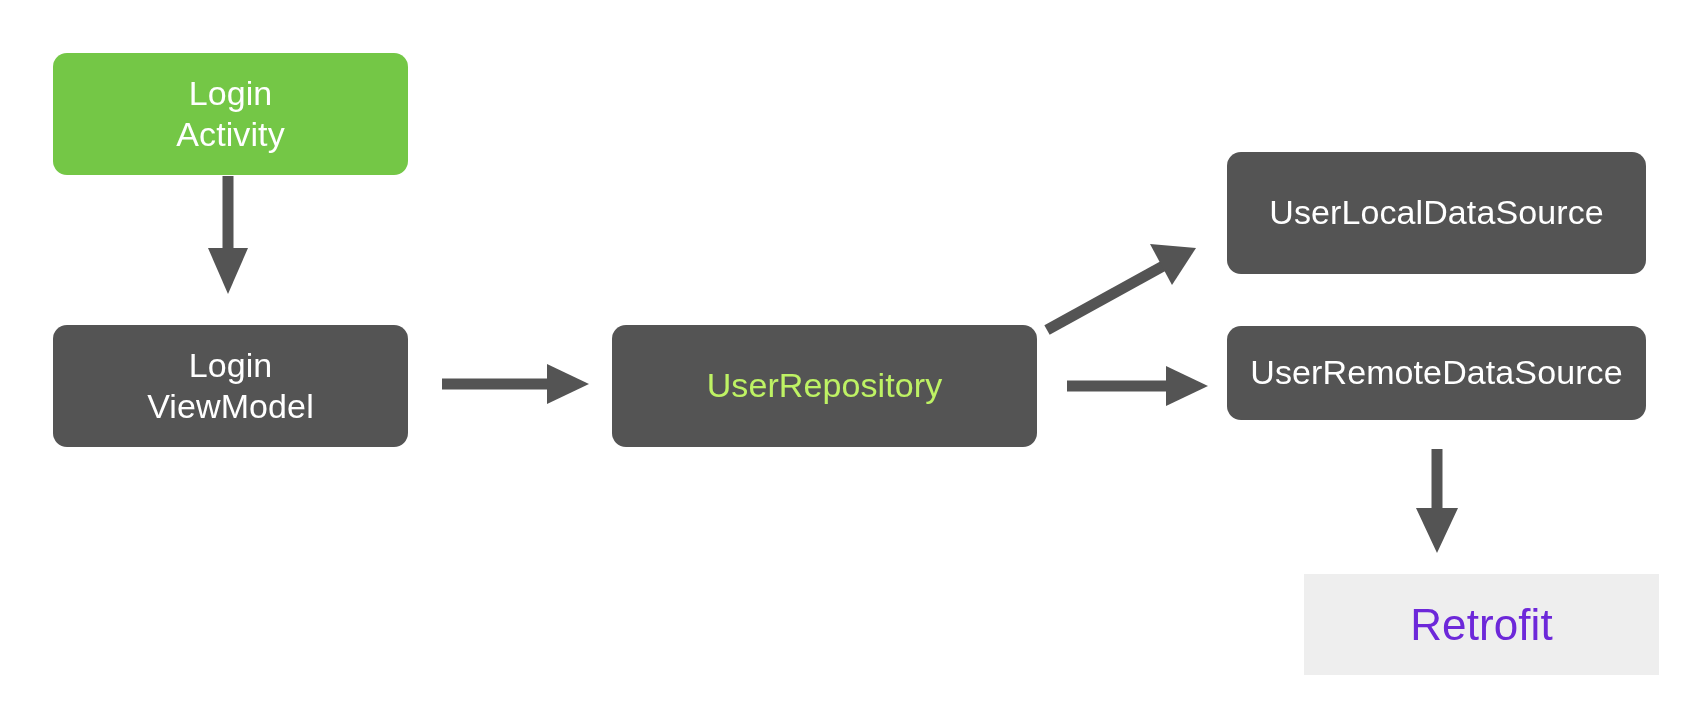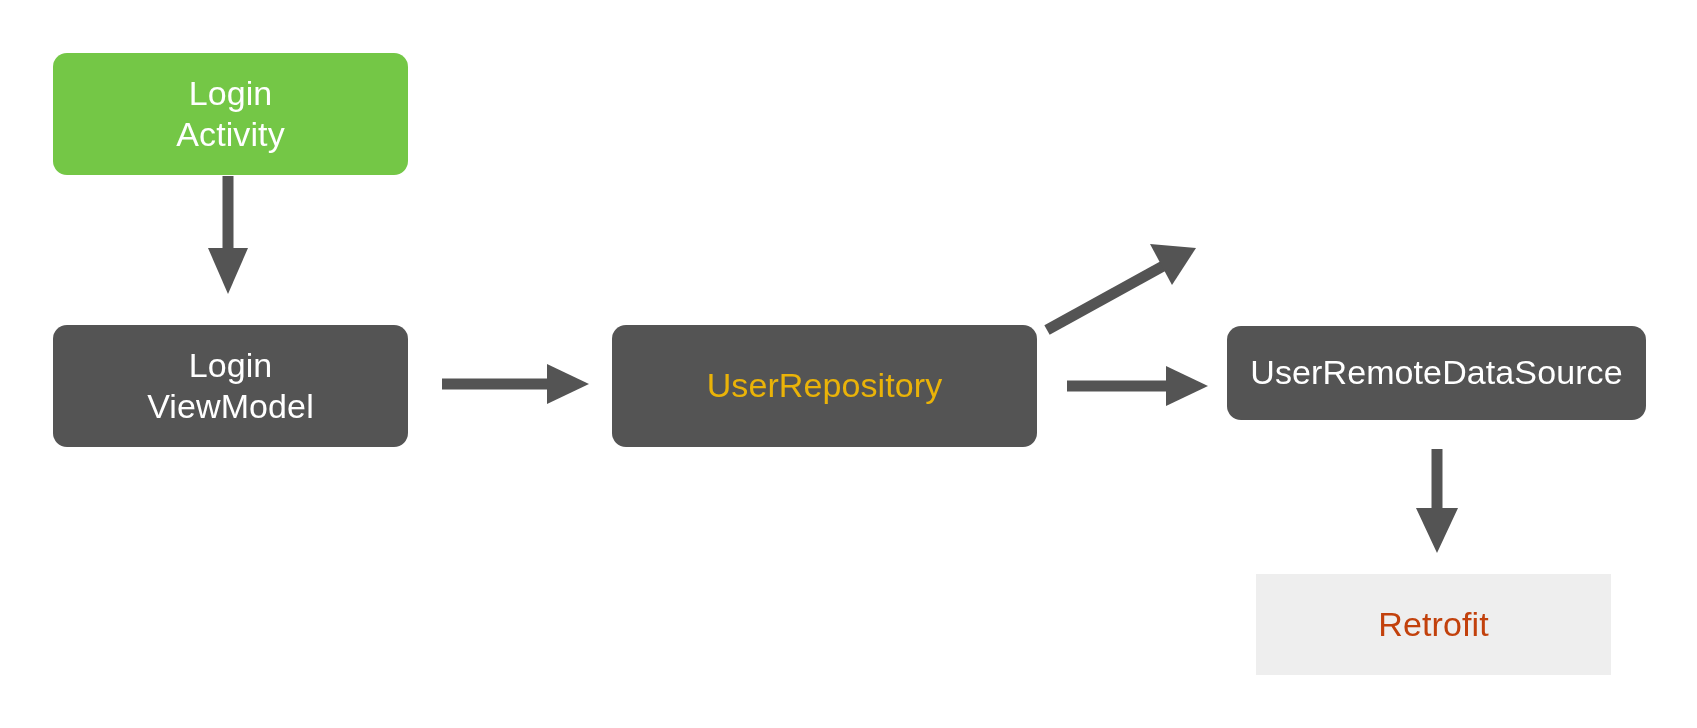--- a/index.html
+++ b/index.html
@@ -80,26 +80,29 @@
   <div class="node rounded" style="left:53px; top:53px; width:355px; height:122px; background:#74c746; color:#ffffff; font-size:34px;">
     <span class="node-label">Login
 Activity</span>
   </div>
 
   <div class="node rounded" style="left:53px; top:325px; width:355px; height:122px; background:#545454; color:#ffffff; font-size:34px;">
     <span class="node-label">Login
 ViewModel</span>
   </div>
 
-  <div class="node rounded" style="left:612px; top:325px; width:425px; height:122px; background:#545454; color:#eab308; font-size:34px;">
+  <div class="node rounded" style="left:612px; top:325px; width:425px; height:122px; background:#545454; color:#bef264; font-size:34px;">
     <span class="node-label">UserRepository</span>
   </div>
 
+  <div class="node rounded" style="left:1227px; top:152px; width:419px; height:122px; background:#545454; color:#ffffff; font-size:34px;">
+    <span class="node-label">UserLocalDataSource</span>
+  </div>
 
   <div class="node rounded" style="left:1227px; top:326px; width:419px; height:94px; background:#545454; color:#ffffff; font-size:34px;">
     <span class="node-label">UserRemoteDataSource</span>
   </div>
 
-  <div class="node square" style="left:1256px; top:574px; width:355px; height:101px; background:#eeeeee; color:#c2410c; font-size:34px;">
+  <div class="node square" style="left:1304px; top:574px; width:355px; height:101px; background:#eeeeee; color:#6d28d9; font-size:44px;">
     <span class="node-label">Retrofit</span>
   </div>
 
 </div>
 
 </body></html>

